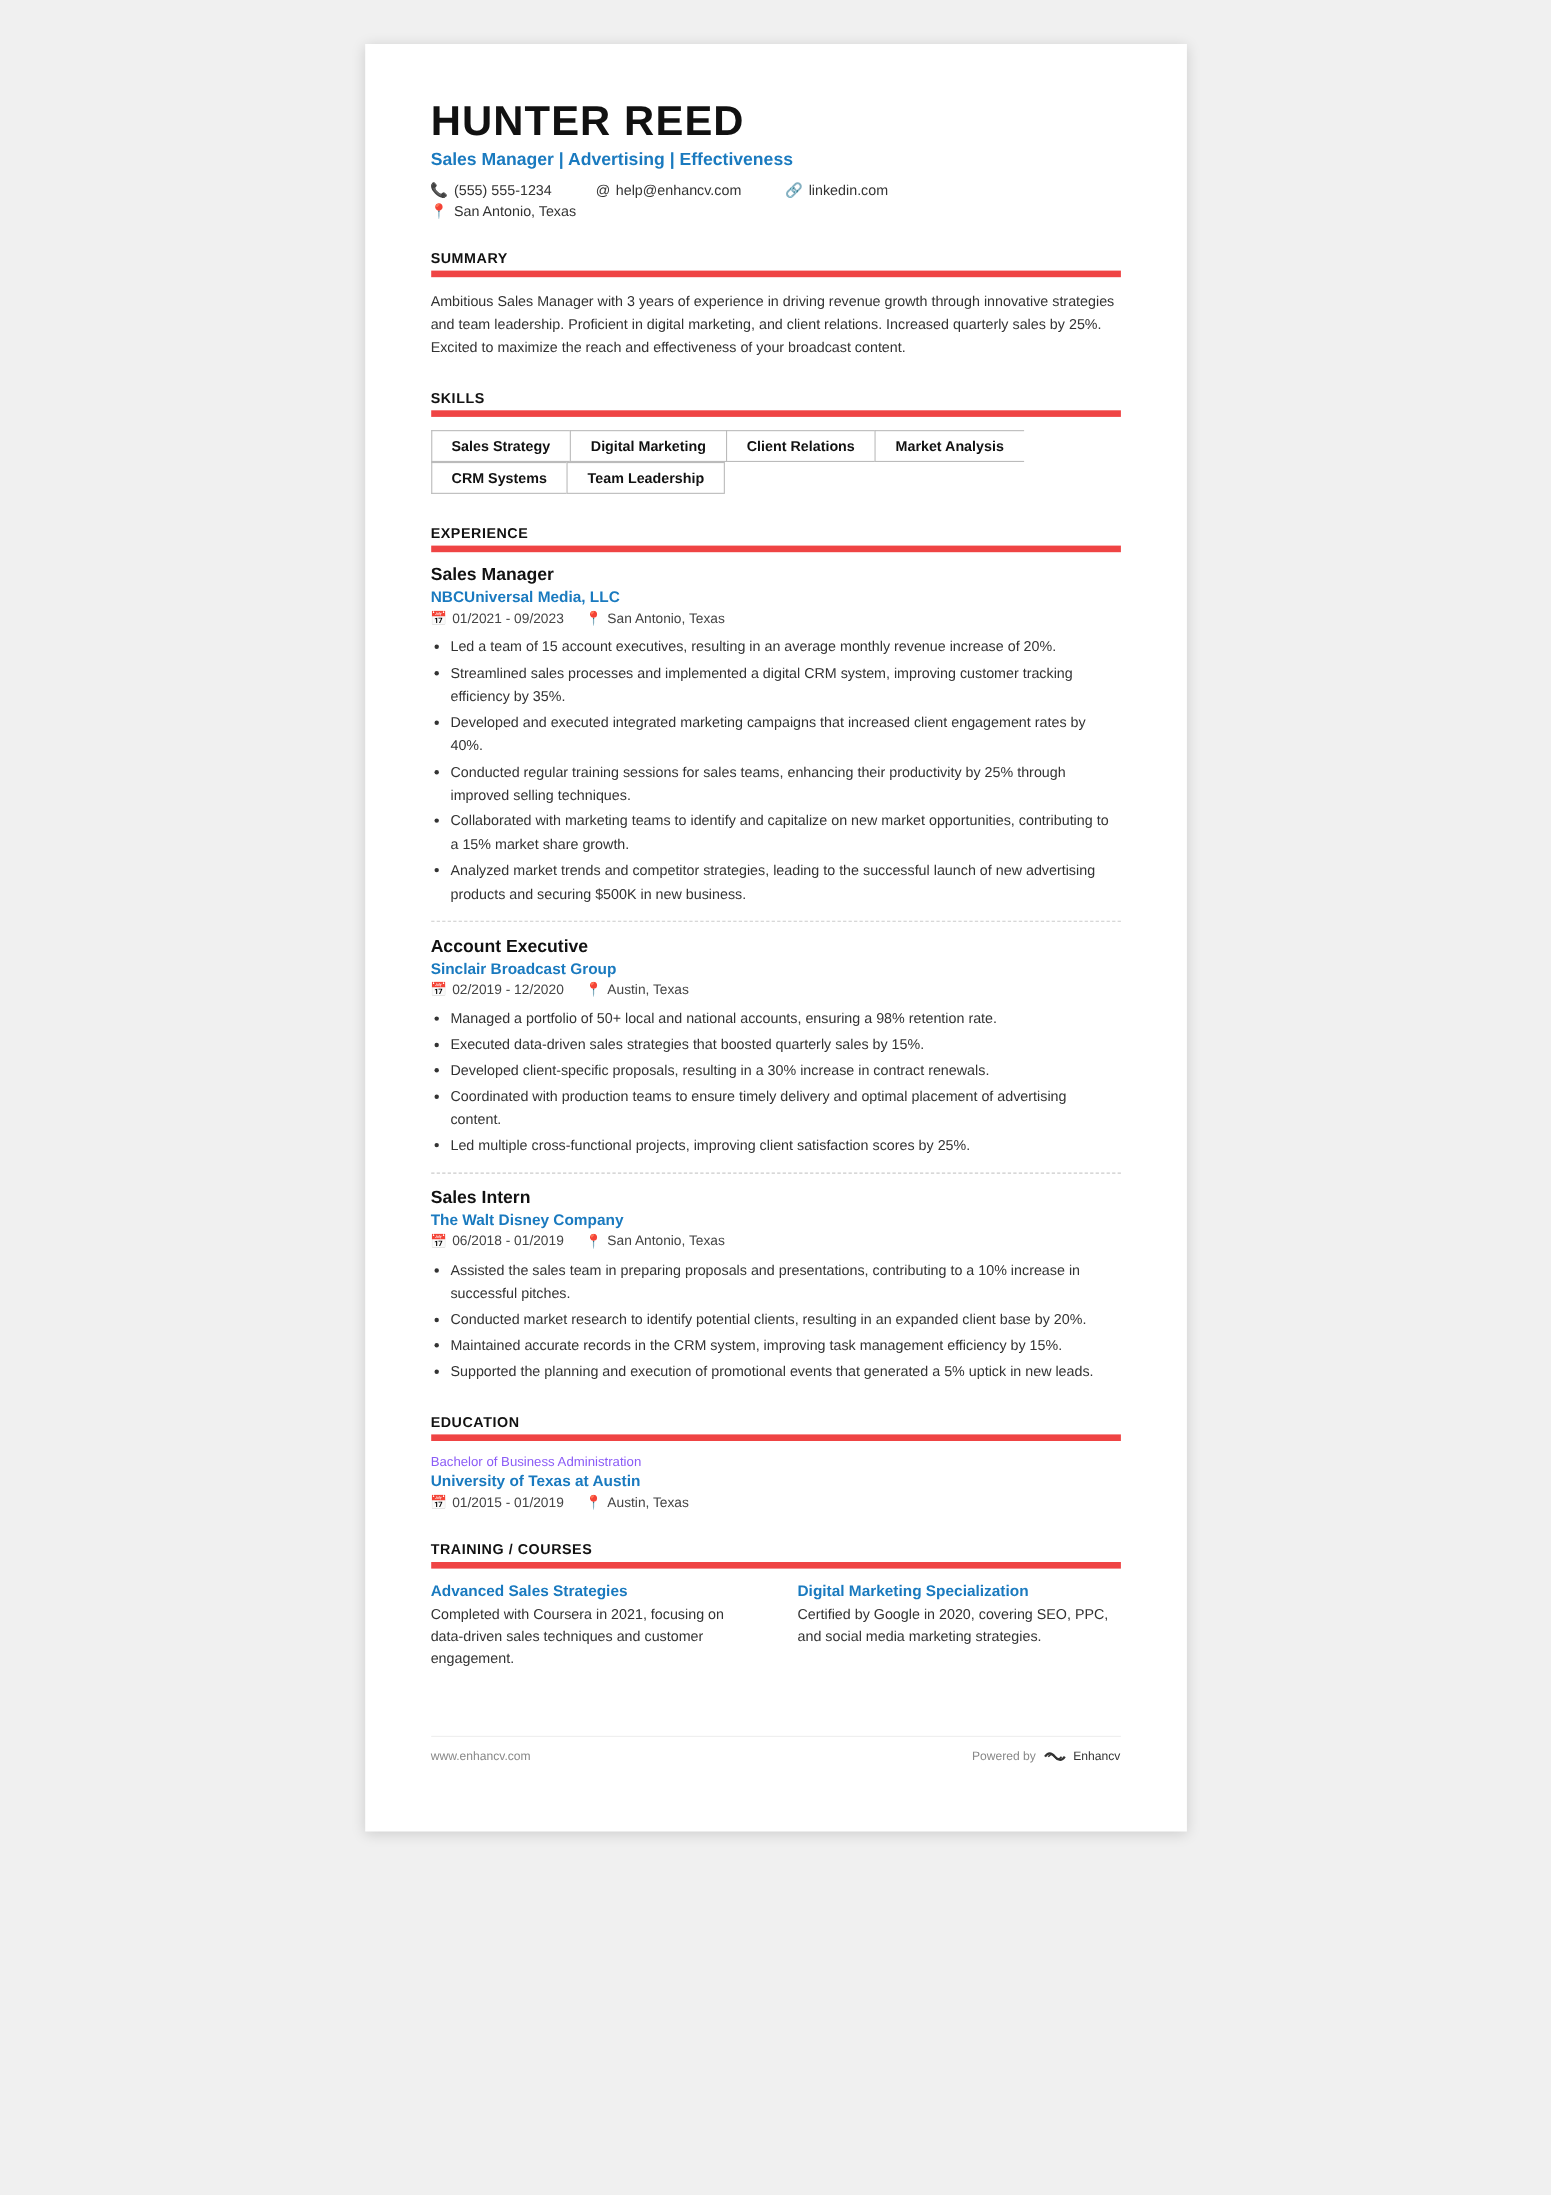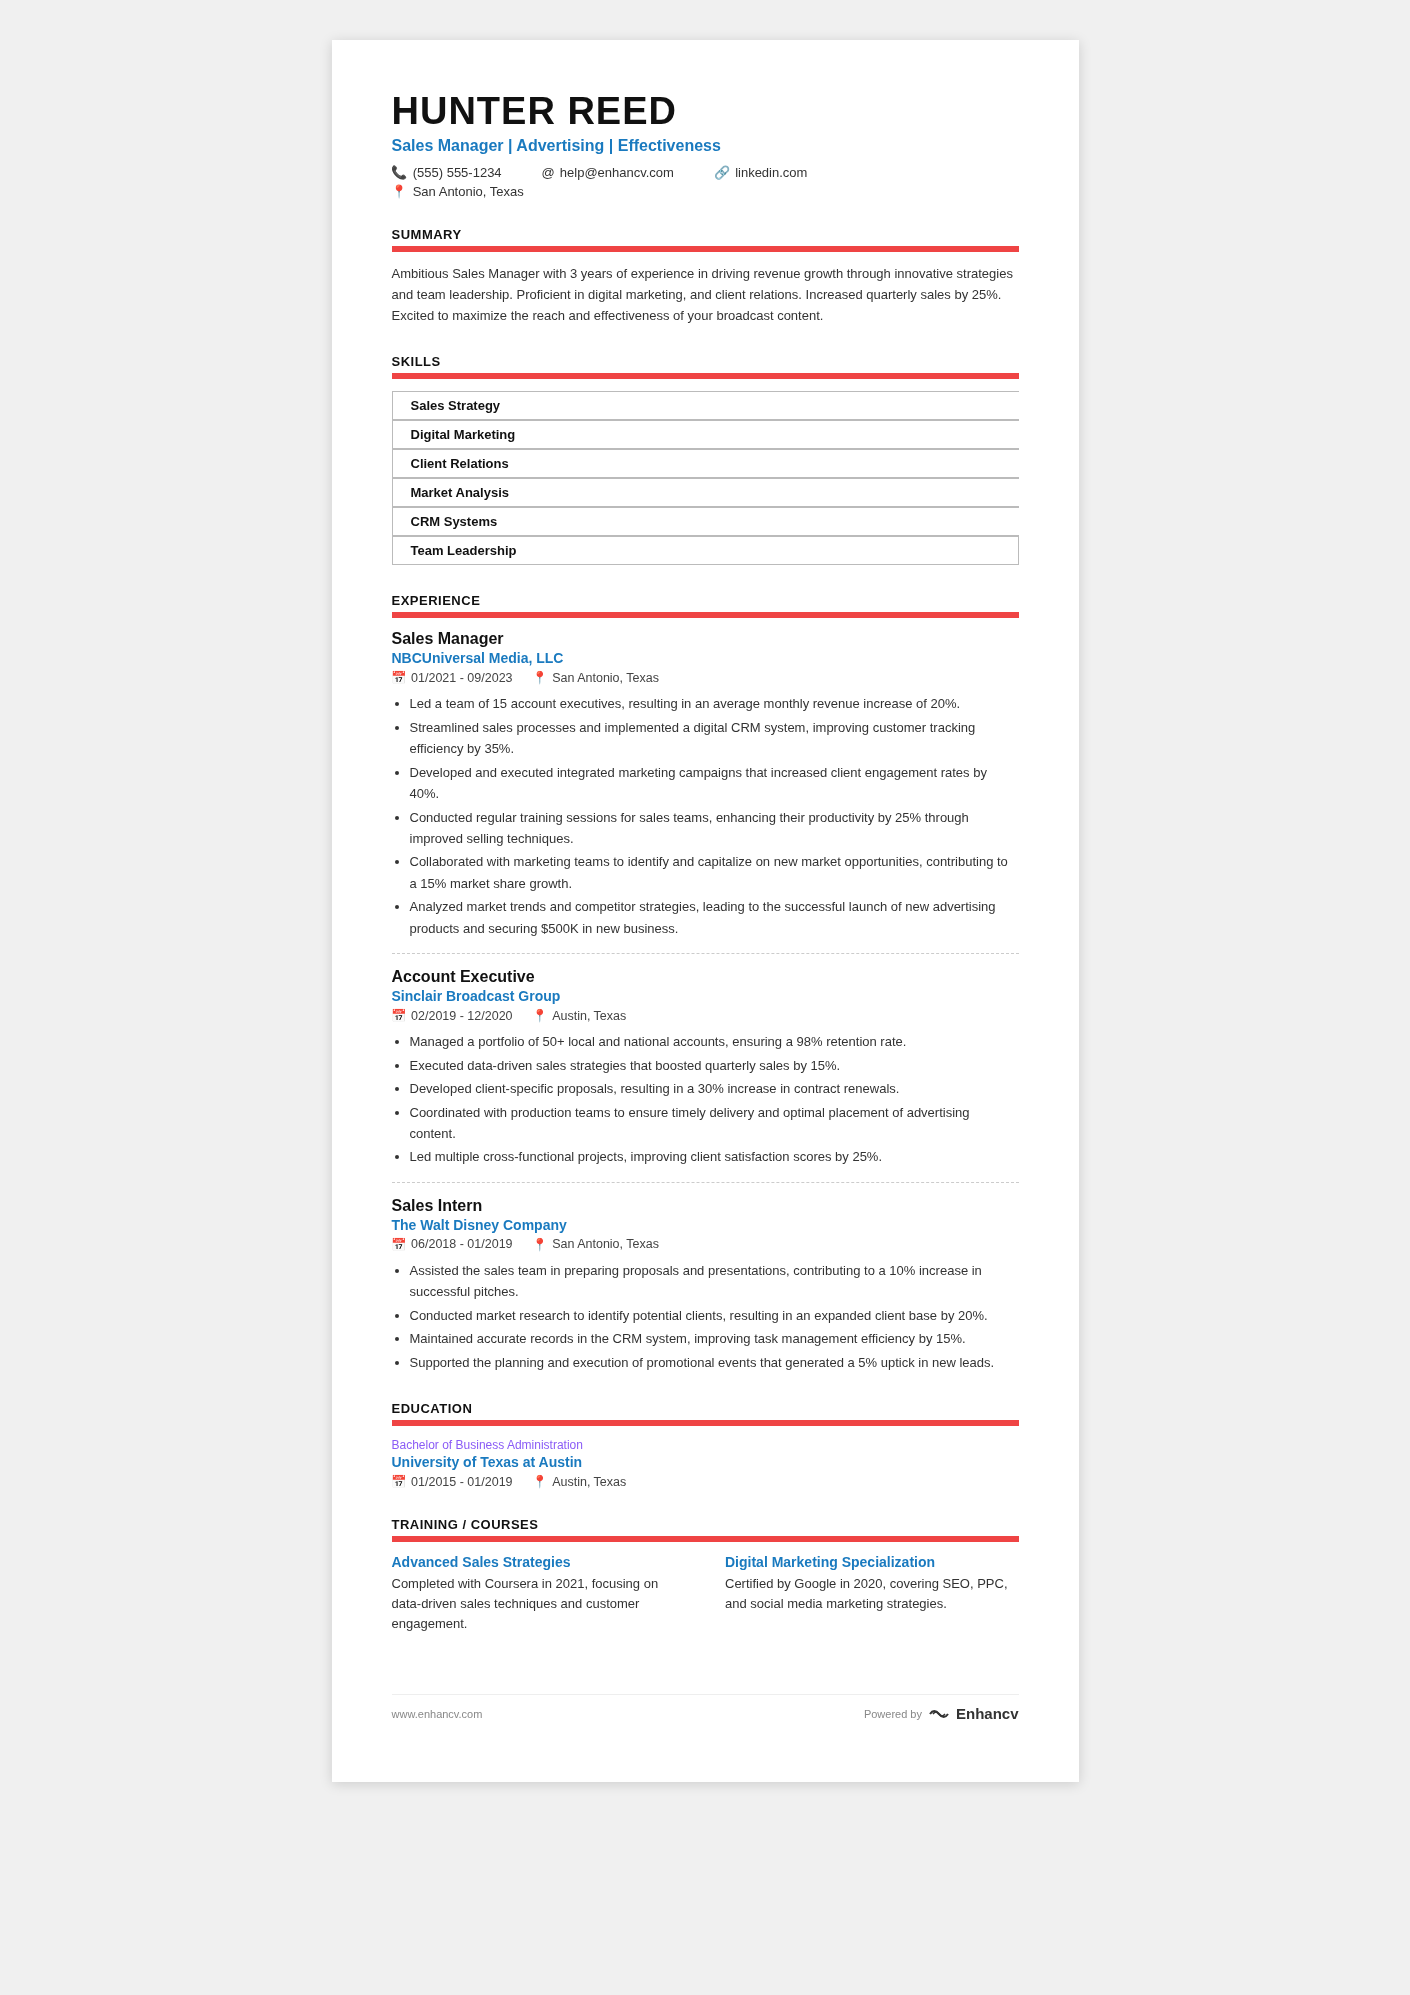--- a/index.html
+++ b/index.html
@@ -74,21 +74,20 @@
     .section-text {
       font-size: 13px;
       color: #333;
       line-height: 1.6;
     }
     
     .skills-row {
       display: flex;
       gap: 0;
       flex-wrap: wrap;
-      flex-direction: column;
     }
     .skill-tag {
       font-size: 13px;
       font-weight: 600;
       color: #111;
       padding: 6px 18px;
       border: 1px solid #bbb;
       border-right: none;
       white-space: nowrap;
     }
@@ -178,23 +177,23 @@
       color: #888;
       border-top: 1px solid #eee;
       padding-top: 10px;
     }
     .enhancv-brand {
       display: flex;
       align-items: center;
       gap: 6px;
     }
     .enhancv-logo {
-      font-size: 15px;
-      color: #333;
-      font-weight: 700;
+      font-size: 11px;
+      color: #333;
+      font-weight: 400;
     }
   </style>
 </head>
 <body>
 
 <div class="resume-page">
 
   <div>
     <div class="header-name">HUNTER REED</div>
     <div class="header-title">Sales Manager | Advertising | Effectiveness</div>

